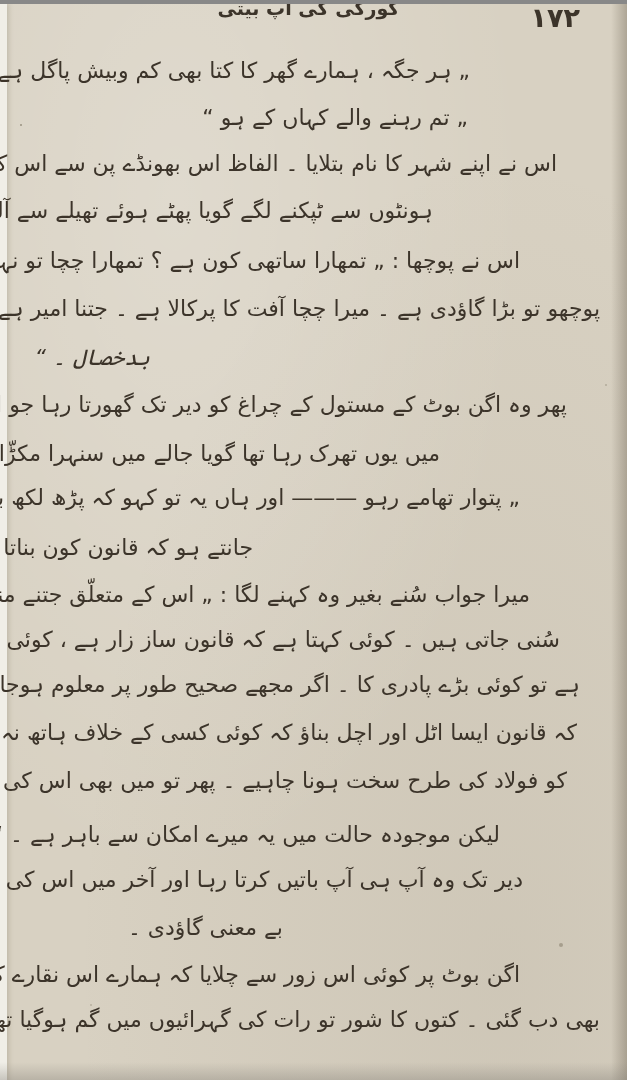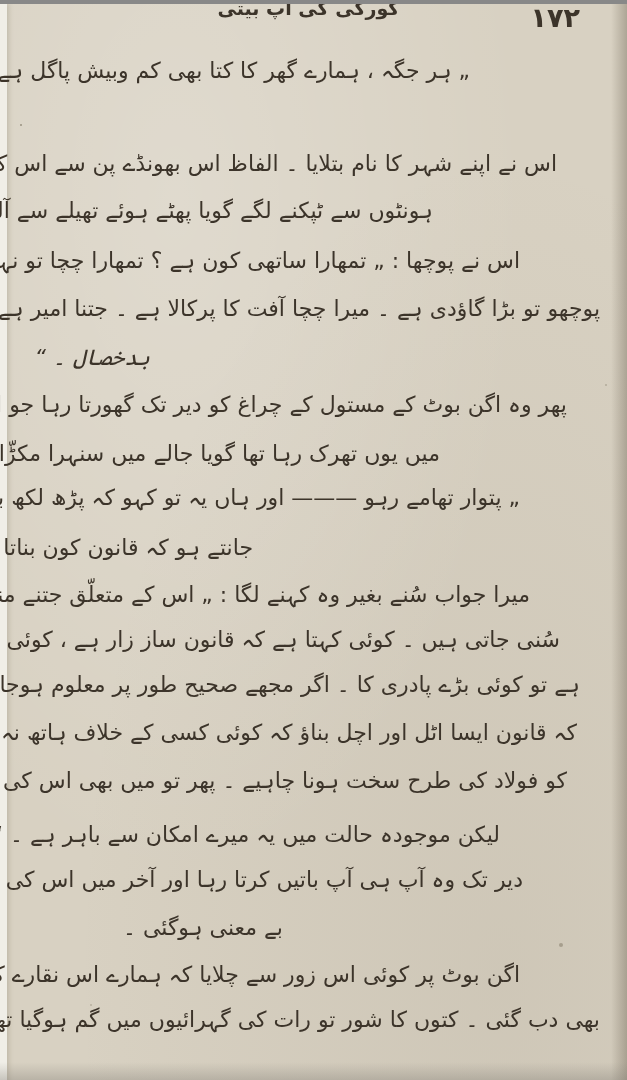--- a/index.html
+++ b/index.html
@@ -90,33 +90,34 @@
   <div class="edge-left"></div>
   <div class="edge-right"></div>
   <div class="edge-bottom"></div>
   <div class="specks"></div>
 
   <div class="running-title" dir="rtl">گورکی کی آپ بیتی</div>
 
   <div class="page-number" dir="rtl">۱۷۲</div>
 
   <div class="line l1" dir="rtl">„ ہر جگہ ، ہمارے گھر کا کتا بھی کم وبیش پاگل ہے ۔ “</div>
+  <div class="line l2" dir="rtl">„ تم رہنے والے کہاں کے ہو “</div>
   <div class="line l3" dir="rtl">اس نے اپنے شہر کا نام بتلایا ۔ الفاظ اس بھونڈے پن سے اس کے</div>
   <div class="line l4" dir="rtl">ہونٹوں سے ٹپکنے لگے گویا پھٹے ہوئے تھیلے سے آلو ۔</div>
   <div class="line l5" dir="rtl">اس نے پوچھا : „ تمھارا ساتھی کون ہے ؟ تمھارا چچا تو نہیں ہے ؟ مجھ سے</div>
   <div class="line l6" dir="rtl">پوچھو تو بڑا گاؤدی ہے ۔ میرا چچا آفت کا پرکالا ہے ۔ جتنا امیر ہے اس سے زیادہ</div>
   <div class="line l7" dir="rtl">بدخصال ۔ “</div>
   <div class="line l8" dir="rtl">پھر وہ اگن بوٹ کے مستول کے چراغ کو دیر تک گھورتا رہا جو اندھیرے</div>
   <div class="line l9" dir="rtl">میں یوں تھرک رہا تھا گویا جالے میں سنہرا مکڑّا ۔</div>
   <div class="line l10" dir="rtl">„ پتوار تھامے رہو ——— اور ہاں یہ تو کہو کہ پڑھ لکھ بھی سکتے ہو؟</div>
   <div class="line l11" dir="rtl">جانتے ہو کہ قانون کون بناتا ہے ؟ “</div>
   <div class="line l12" dir="rtl">میرا جواب سُنے بغیر وہ کہنے لگا : „ اس کے متعلّق جتنے منھ اتنی باتیں</div>
   <div class="line l13" dir="rtl">سُنی جاتی ہیں ۔ کوئی کہتا ہے کہ قانون ساز زار ہے ، کوئی اس کے وزیر کا نام لیتا</div>
   <div class="line l14" dir="rtl">ہے تو کوئی بڑے پادری کا ۔ اگر مجھے صحیح طور پر معلوم ہوجائے تو جاکر کہوں</div>
   <div class="line l15" dir="rtl">کہ قانون ایسا اٹل اور اچل بناؤ کہ کوئی کسی کے خلاف ہاتھ نہ اٹھا سکے ۔ قانون</div>
   <div class="line l16" dir="rtl">کو فولاد کی طرح سخت ہونا چاہیے ۔ پھر تو میں بھی اس کی پابندی کروں گا ۔</div>
   <div class="line l17" dir="rtl">لیکن موجودہ حالت میں یہ میرے امکان سے باہر ہے ۔ “</div>
   <div class="line l18" dir="rtl">دیر تک وہ آپ ہی آپ باتیں کرتا رہا اور آخر میں اس کی بکواس بالکل</div>
-  <div class="line l19" dir="rtl">بے معنی ہوگئی ۔</div>
+  <div class="line l19" dir="rtl">بے معنی گاؤدی ۔</div>
   <div class="line l20" dir="rtl">اگن بوٹ پر کوئی اس زور سے چلایا کہ ہمارے اس نقارے کی آواز</div>
   <div class="line l21" dir="rtl">بھی دب گئی ۔ کتوں کا شور تو رات کی گہرائیوں میں گم ہوگیا تھا لیکن یہ انسانی</div>
 
 </div>
 
 </body></html>

